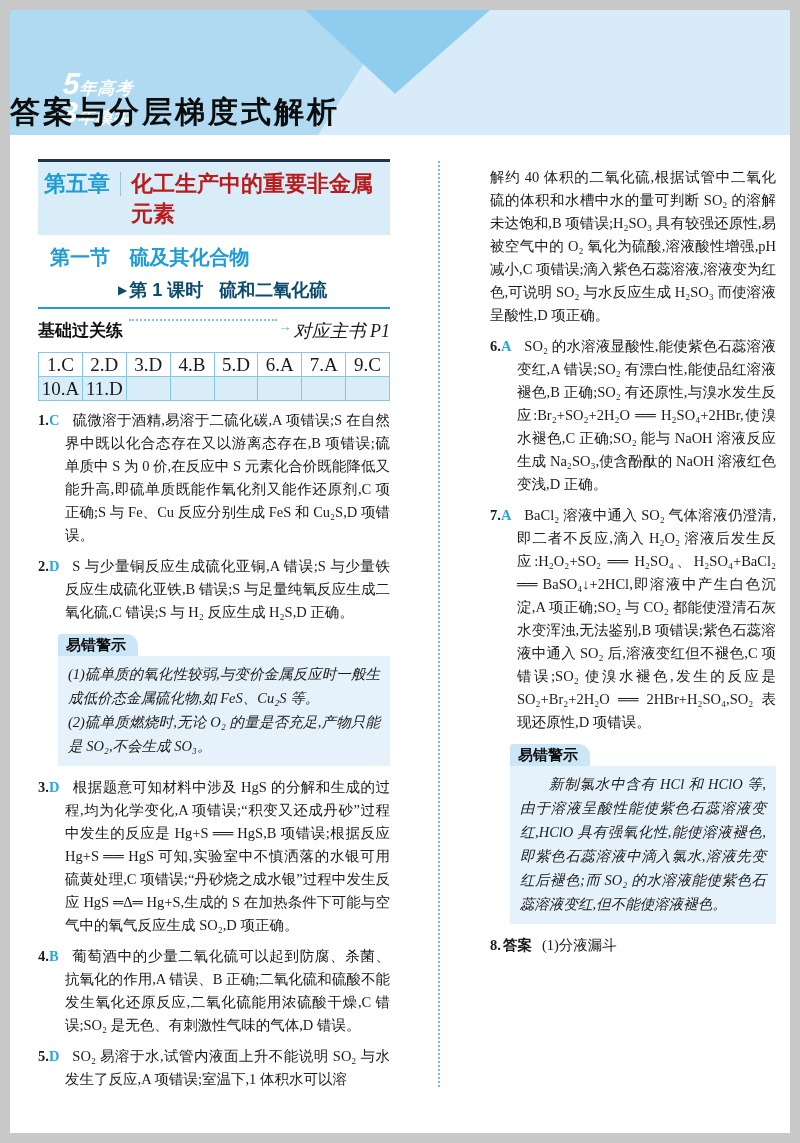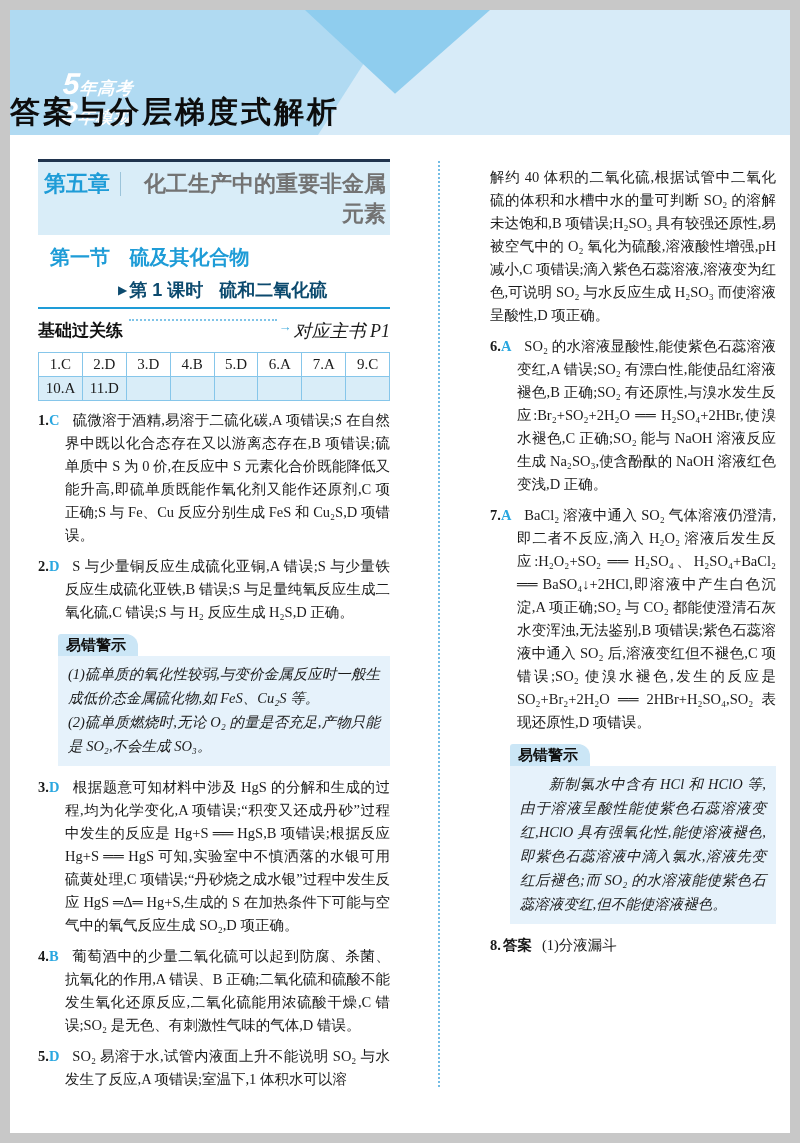--- a/index.html
+++ b/index.html
@@ -67,21 +67,21 @@
   
   .chapter-box {
     background:#d9edf8;
     border-top:3px solid #20344e;
     padding:7px 4px 7px 6px;
     display:flex; align-items:flex-start;
     font-family:"Liberation Sans","DejaVu Sans",sans-serif;
   }
   .ch-label { color:#1e9cd7; font-weight:bold; font-size:22px; white-space:nowrap; }
   .ch-div   { width:1px; background:#9cc4da; height:24px; margin:3px 10px 0 10px; }
-  .ch-title { font-weight:bold; font-size:22px; line-height:1.35; color:#737373;text-align:right; }
+  .ch-title { font-weight:bold; font-size:22px; line-height:1.35; color:#b91c1c; }
   .section-line {
     margin:9px 0 0 12px;
     font-family:"Liberation Sans","DejaVu Sans",sans-serif;
     font-weight:bold; font-size:20px; color:#1e9cd7;
   }
   .section-line .sec-title { margin-left:14px; }
   .lesson-line {
     margin:7px 0 5px 80px;
     font-family:"Liberation Sans","DejaVu Sans",sans-serif;
     font-weight:bold; font-size:18px; color:#0c4a6e;
@@ -94,21 +94,21 @@
   .practice-row { display:flex; align-items:flex-start; margin:2px 0 9px 0; }
   .practice-title {
     font-family:"Liberation Sans","DejaVu Sans",sans-serif;
     font-weight:bold; font-size:17px; color:#111;
     white-space:nowrap;
   }
   .leader { flex:1; border-bottom:2px dotted #7fc4e8; margin:0 0 4px 6px; }
   .arrow  { color:#4aaede; font-size:13px; margin:0 2px; }
   .pref   { font-style:italic; font-size:18px; white-space:nowrap; }
   
-  .ans-table { width:100%; border-collapse:collapse; table-layout:fixed; font-size:15px; margin-bottom:4px; }
+  .ans-table { width:100%; border-collapse:collapse; table-layout:fixed; font-size:19px; margin-bottom:4px; }
   .ans-table td { border:1px solid #86c6ea; text-align:center; height:23px; padding:0; }
   .ans-table tr.alt td { background:#d9edf8; }
   
   .ans, .cont, .jx {
     font-size:14.5px; line-height:23px;
     margin:8px 0 0 0;
     text-align:justify;
   }
   .ans { padding-left:27px; text-indent:-27px; }
   .num { font-weight:bold; }

